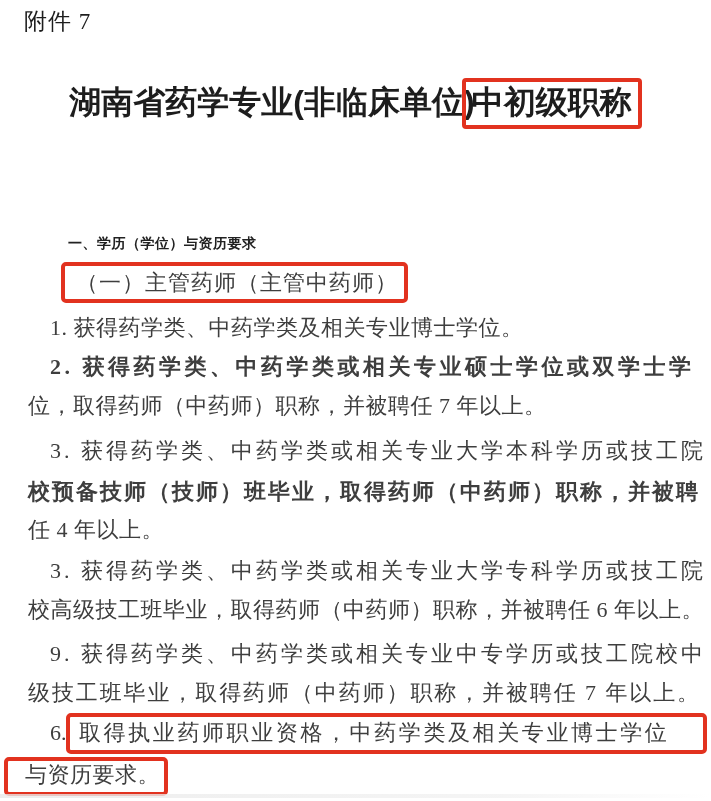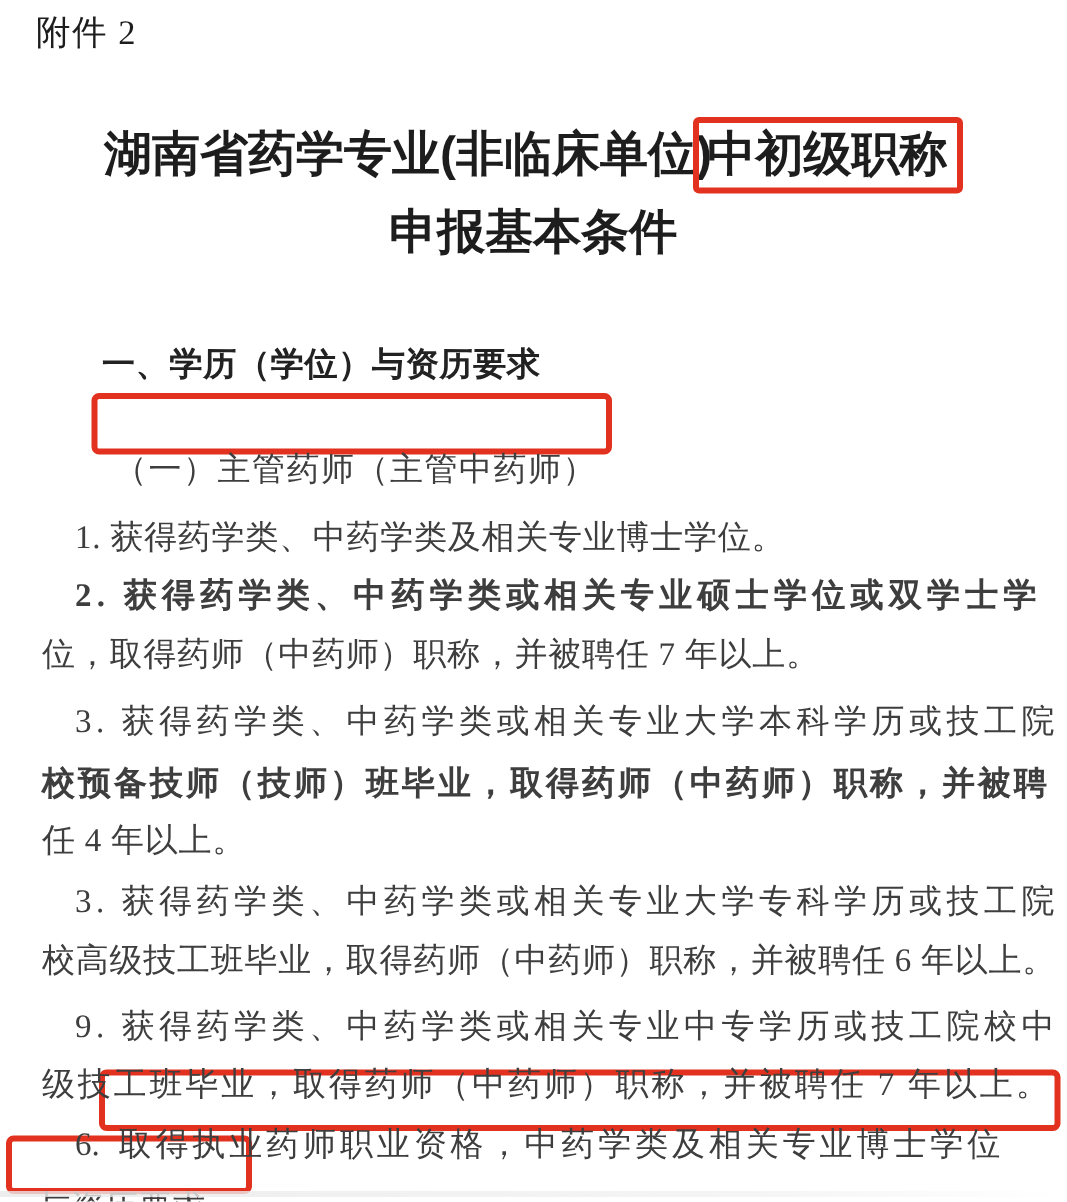--- a/index.html
+++ b/index.html
@@ -22,39 +22,38 @@
   }
   .title-hl{
     display:inline-block;
     border:4px solid var(--highlight-red,#e2321f);
     border-radius:4px;
     padding:1px 6px 4px 6px;
     margin-left:-13px;
     line-height:38px;
   }
   .section-heading{
-    left:68px;top:228px;font-size:22px;line-height:30px;
+    left:68px;top:228px;font-size:14px;line-height:30px;
     font-family:"Liberation Sans","DejaVu Sans",sans-serif;font-weight:700;
     color:#222;letter-spacing:.5px;white-space:nowrap;text-align:center;
   }
   
   .hl-box{
     position:absolute;box-sizing:border-box;
     border:4px solid var(--highlight-red,#e2321f);
     border-radius:5px;
   }
   .box-sub {left:61px;top:262px;width:347px;height:41px;}
   .box-6a  {left:66px;top:713px;width:641px;height:41px;}
   .box-6b  {left:4px; top:757px;width:164px;height:39px;}
   
   .bl{
     position:absolute;height:30px;line-height:30px;
     font-size:22px;color:var(--body-text,#3e3e3e);
     white-space:nowrap;
-    margin-top:30px;
   }
   .sub-heading{left:76px;top:268px;letter-spacing:1px;}
   .l1 {left:50px;top:313px;letter-spacing:.5px;text-align:right;}
   .l2a{left:50px;top:352px;letter-spacing:3.5px;font-weight:bold;}
   .l2b{left:28px;top:391px;letter-spacing:.5px;}
   .l3a{left:50px;top:436px;letter-spacing:3px;}
   .l3b{left:28px;top:477px;letter-spacing:2px;font-weight:bold;}
   .l3c{left:28px;top:515px;letter-spacing:.5px;}
   .l4a{left:50px;top:556px;letter-spacing:3px;}
   .l4b{left:28px;top:595px;letter-spacing:.5px;}
@@ -66,27 +65,26 @@
   
   .scan-smear{
     left:0;top:794px;width:711px;height:4px;
     background:linear-gradient(to right,#e9e9e9 0%,#f2f2f2 70%,#ffffff 100%);
     opacity:.8;
   }
 </style>
 </head>
 <body>
 
-<div class="abs attachment">附件 2</div>
+<div class="abs attachment">附件 7</div>
 
 <div class="abs title-block">
   <div>
     <span>湖南省药学专业(非临床单位)</span><span class="title-hl">中初级职称</span>
   </div>
-  <div>申报基本条件</div>
 </div>
 
 <div class="abs section-heading">一、学历（学位）与资历要求</div>
 
 <div class="hl-box box-sub"></div>
 <div class="hl-box box-6a"></div>
 <div class="hl-box box-6b"></div>
 
 <div class="bl sub-heading">（一）主管药师（主管中药师）</div>
 

